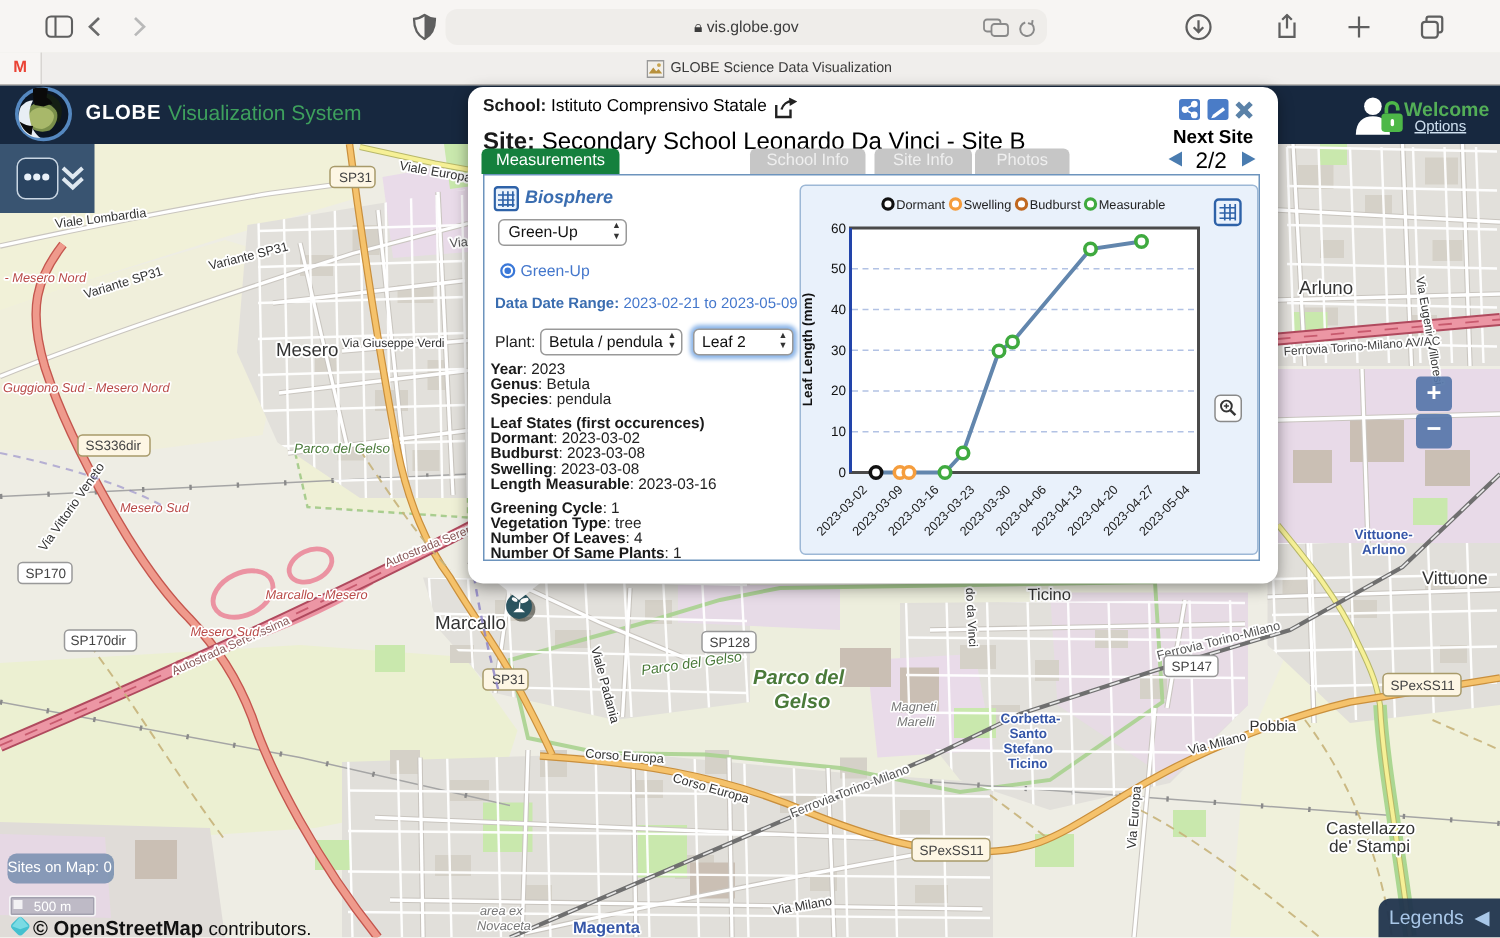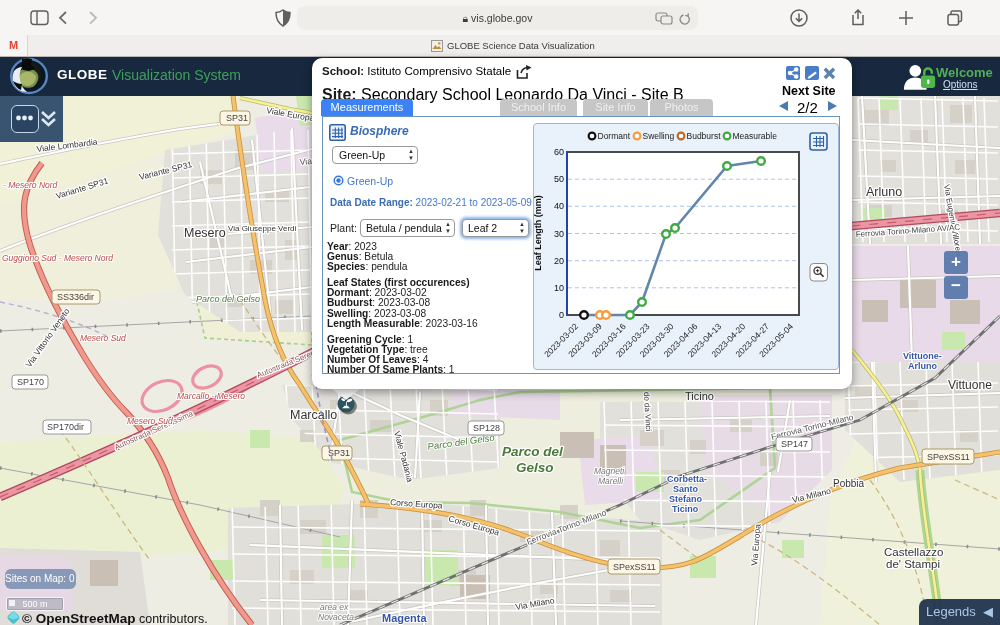--- a/index.html
+++ b/index.html
@@ -25,21 +25,21 @@
 #sites{left:5px;top:569px;width:71px;height:20px;background:rgba(108,134,170,.78);border-radius:6px;color:#fff;font-size:10px;text-align:left;line-height:20px;}
 #scale{left:6px;top:597px;width:56px;height:12px;background:rgba(150,155,168,.5);border:1px solid rgba(255,255,255,.85);border-radius:2px;color:#fff;font-size:9px;text-align:center;line-height:12px;box-shadow:inset 0 0 0 1px rgba(120,125,140,.4);}
 #attrib{left:22px;top:611px;font-size:12.5px;color:#111;}
 #attrib b{font-weight:bold;font-size:13.5px;}
 #legends{left:919px;top:599px;width:81px;height:26px;background:rgba(32,52,78,.95);border-radius:8px 0 0 0;color:#a9c7e8;font-size:13px;line-height:26px;text-align:center;}
 .zoombtn{left:944px;width:24px;height:23px;background:rgba(86,118,169,.92);border-radius:3px;color:#fff;text-align:center;font-weight:bold;}
 
 #popup{left:312px;top:58px;width:540px;height:331px;background:#fff;border-radius:10px;box-shadow:0 3px 10px rgba(0,0,0,.4);}
 #ptail{left:331px;top:388px;width:0;height:0;border-left:15px solid transparent;border-right:15px solid transparent;border-top:12px solid #fff;}
 .tab{top:41px;height:17px;border-radius:4px 4px 0 0;background:#c6c6c6;color:#efefef;font-size:11px;text-align:center;line-height:17px;}
-#tabactive{background:#3b82f6;color:#fff;}
+#tabactive{background:#15803d;color:#fff;}
 #cpanel{left:10px;top:58px;width:516px;height:256px;border:1.5px solid #6d94bd;background:#fff;}
 #chpanel{left:221px;top:65px;width:304px;height:245px;background:#e9f1fb;border:1px solid #9db8d6;border-radius:4px;}
 .sel{position:absolute;background:#fff;border:1px solid #999;border-radius:4px;font-size:10.5px;color:#111;}
 .selarr{position:absolute;right:3px;top:1px;font-size:6px;color:#333;line-height:7px;text-align:center;}
 .bl{font-weight:bold;color:#1a1a1a;}
 #ltext{left:15px;top:184px;width:205px;font-size:10.2px;color:#222;line-height:10.1px;}
 </style>
 </head>
 <body>
 <div id="stage">

